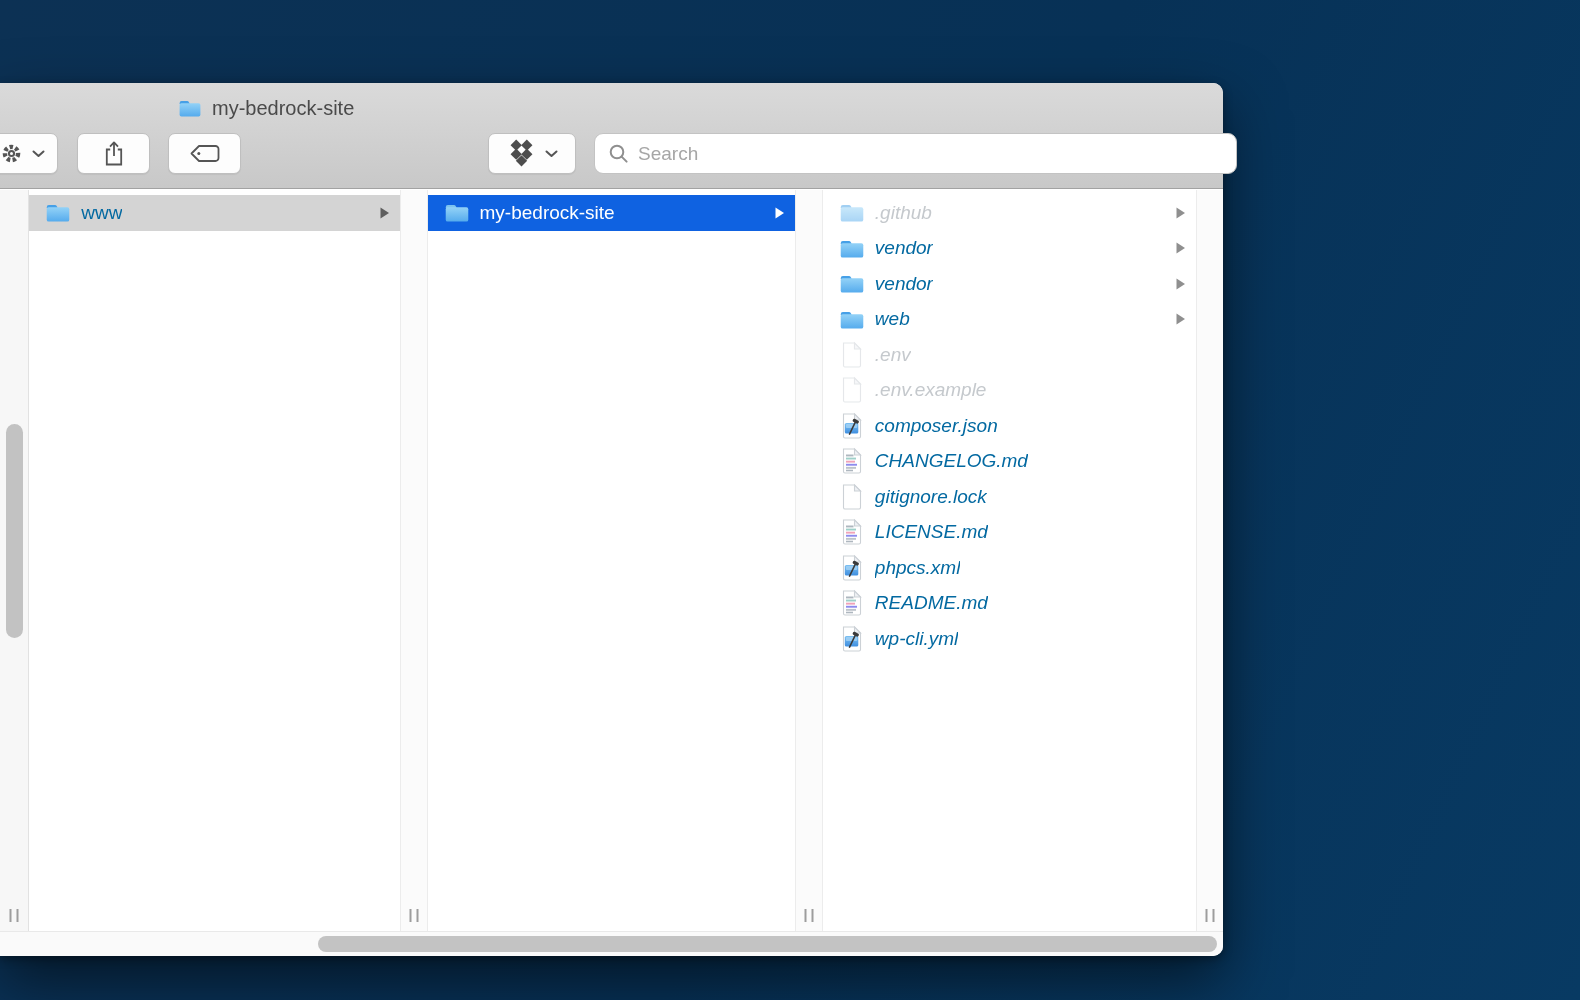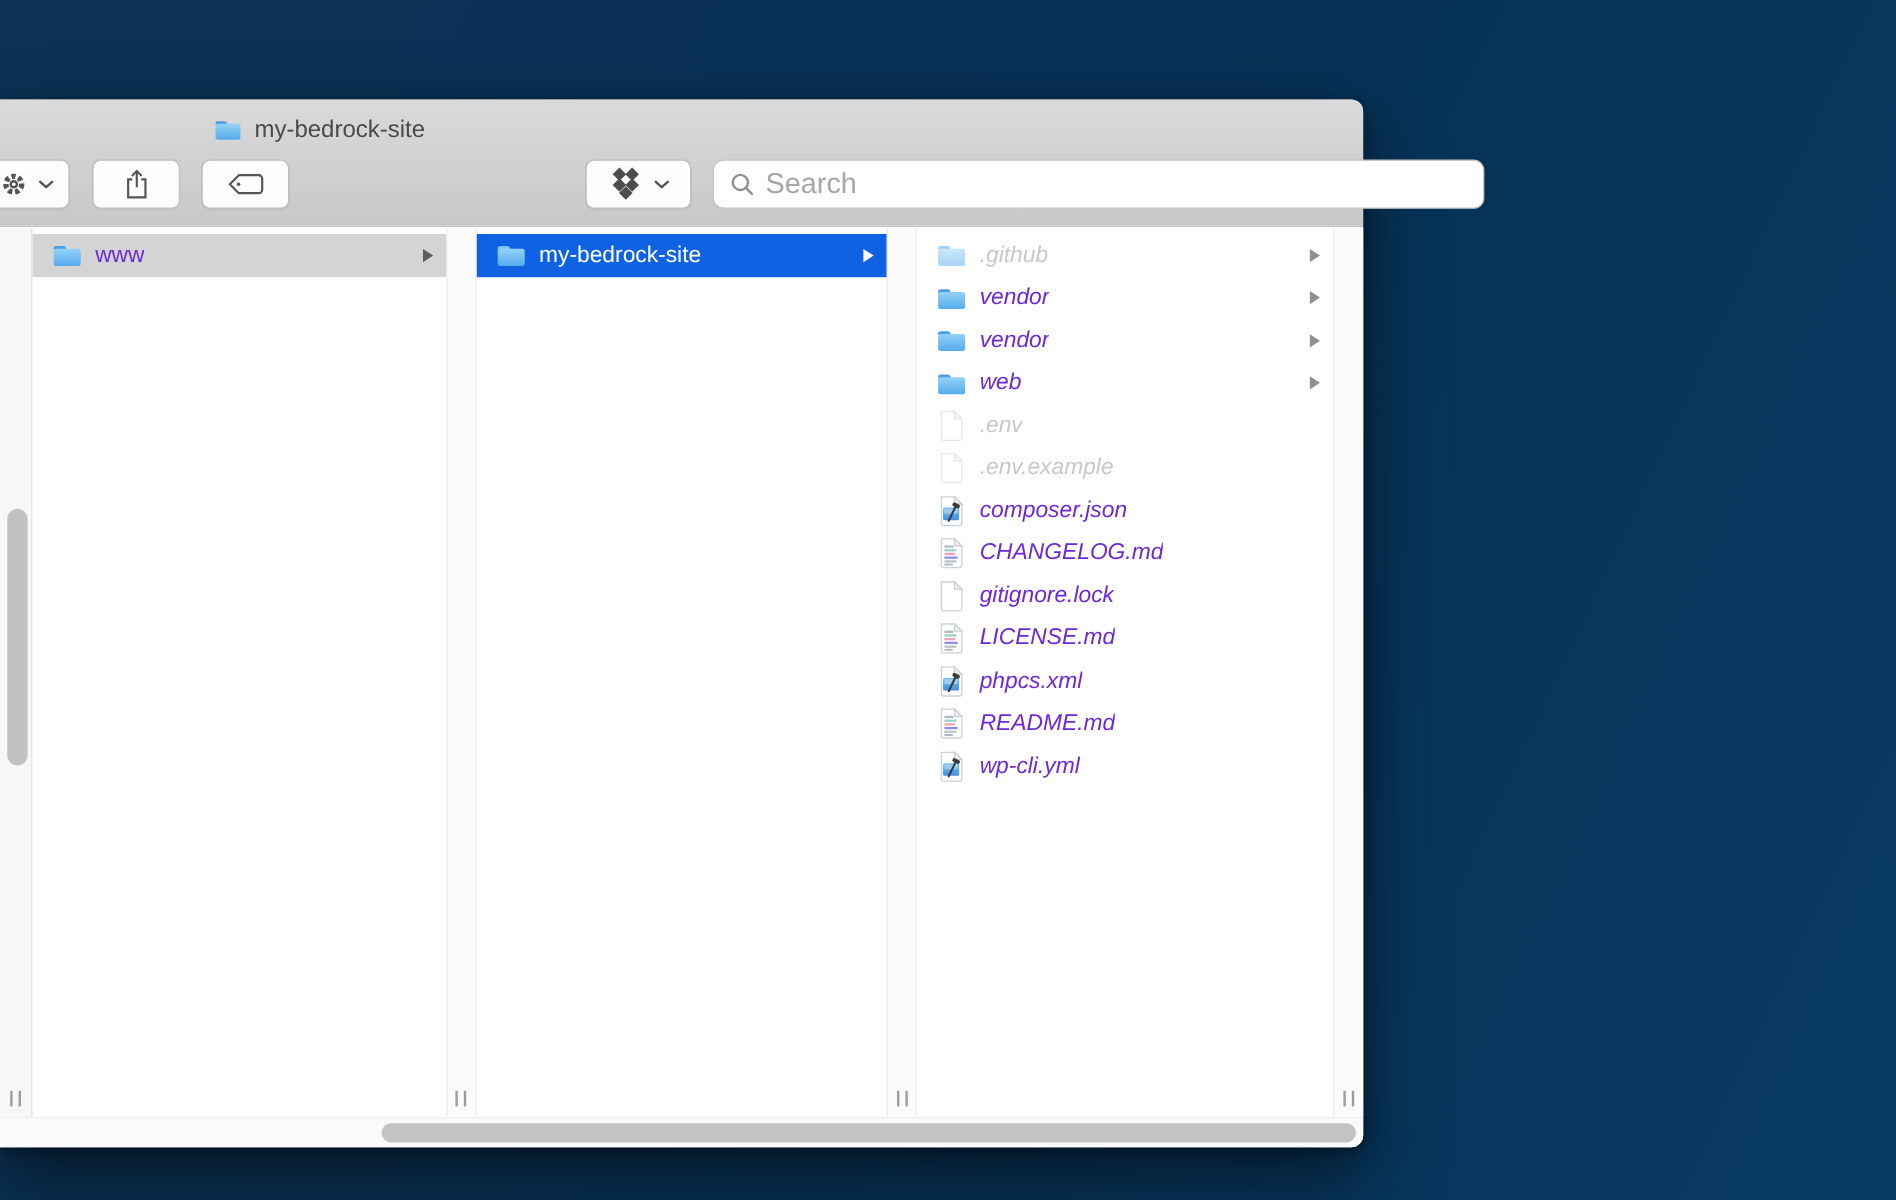--- a/index.html
+++ b/index.html
@@ -2,21 +2,21 @@
 <html><head>
 <meta charset="utf-8">
 <style>
   * { margin:0; padding:0; box-sizing:border-box; }
   html,body { width:1580px; height:1000px; overflow:hidden;
     font-family:"Liberation Sans", sans-serif; }
   body { background:linear-gradient(150deg,#0d3355 0%,#08305400 0%),
          linear-gradient(115deg,#0c3154 0%,#073156 55%,#083a63 100%); }
 
   
-  .window { position:absolute; left:0; top:83px; width:1136px; height:873px;
+  .window { position:absolute; left:0; top:83px; width:1223px; height:873px;
     background:#fff; border-radius:0 10px 10px 0;
     box-shadow:0 25px 60px rgba(0,0,0,.55), 0 3px 10px rgba(0,0,0,.35); }
 
   
   .header { position:absolute; top:0; left:0; right:0; height:106px;
     background:linear-gradient(#dadada,#c8c8c8);
     border-bottom:1px solid #a2a2a2; border-radius:0 10px 0 0; }
   .title-group { position:absolute; left:178px; top:11px; height:28px;
     display:flex; align-items:center; gap:10px; }
   .title-text { font-size:20px; color:#4a4a4a; }
@@ -26,36 +26,36 @@
     box-shadow:0 1px 1px rgba(0,0,0,.06);
     display:flex; align-items:center; justify-content:center; gap:9px; }
   .btn-gear    { left:-24px; width:82px; justify-content:flex-end; padding-right:12px; }
   .btn-share   { left:77px;  width:73px; }
   .btn-tag     { left:168px; width:73px; }
   .btn-dropbox { left:488px; width:88px; }
 
   .search-field { position:absolute; top:50px; left:594px; width:643px; height:41px;
     background:#fff; border:1px solid #c3c3c3; border-radius:9px;
     display:flex; align-items:center; padding-left:13px; gap:8px; }
-  .search-placeholder { font-size:24px; color:#a6a6a6; }
+  .search-placeholder { font-size:19px; color:#a6a6a6; }
 
   
   .content { position:absolute; top:107px; left:0; right:0; bottom:25px;
     display:flex; background:#fff; overflow:hidden; }
   .gutter0 { width:30px; background:#f7f7f7; border-right:1px solid #e2e2e2; position:relative; }
   .gutter  { width:28px; background:#fbfbfb; border-left:1px solid #ececec;
     border-right:1px solid #ececec; position:relative; }
   .gutter-last { border-right:none; border-left:1px solid #ececec; background:#fbfbfb;
     width:28px; position:relative; }
   .col { background:#fff; }
   .col1 { width:380px; } .col2 { width:377px; } .col3 { width:382px;font-style:italic; }
 
   .list { padding-top:5px; }
   .row { height:35.5px; display:flex; align-items:center;
-    padding:0 10px 0 15px; font-size:19px; color:#6d28d9; }
+    padding:0 10px 0 15px; font-size:19px; color:#0369a1; }
   .row .icon { width:28px; min-width:28px; margin-right:9px;
     display:flex; justify-content:center; align-items:center; }
   .row .label { white-space:nowrap; overflow:hidden; text-overflow:ellipsis; }
   .row .arrow { margin-left:auto; display:flex; align-items:center; }
   .row.sel-gray { background:#d4d4d4; }
   .row.sel-blue { background:#0f62e1; color:#fff; }
   .row.faded { color:#c5c9cd; }
   .row.faded .icon { opacity:.5; }
 
   

